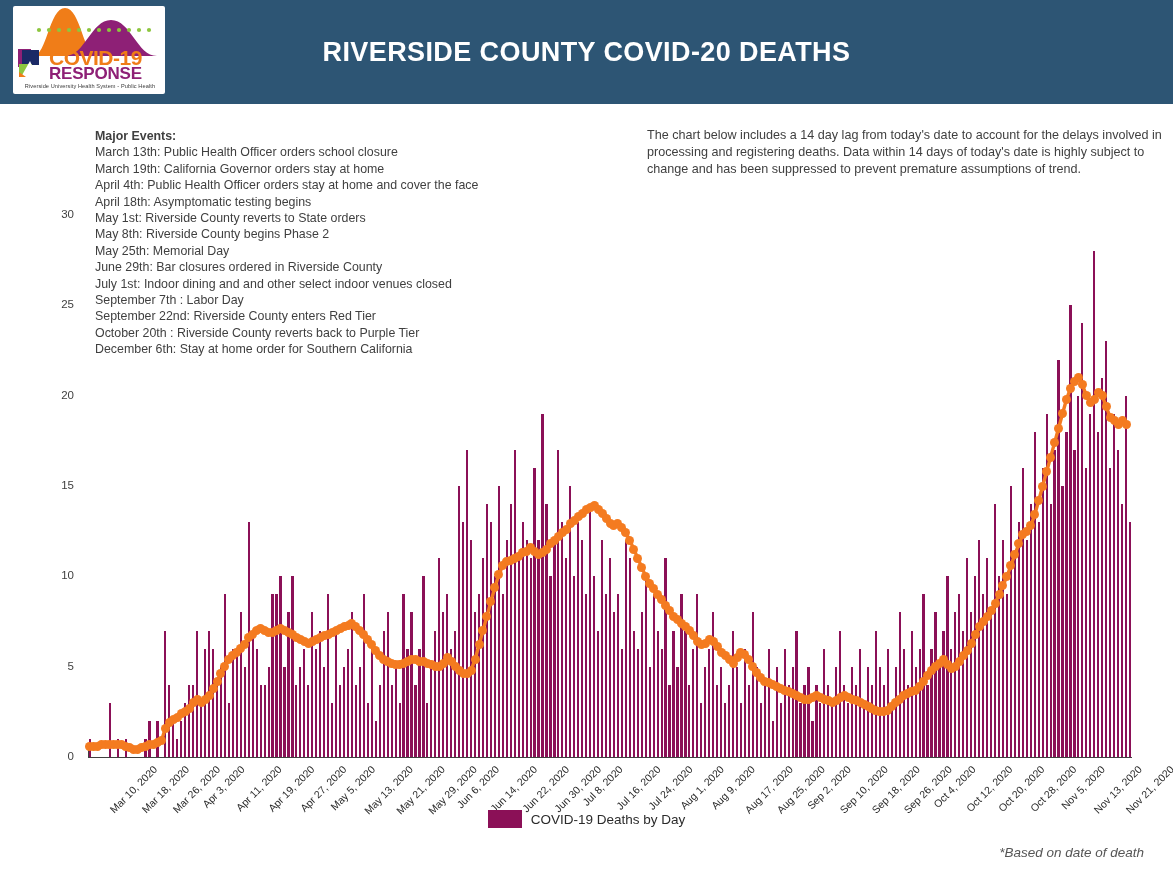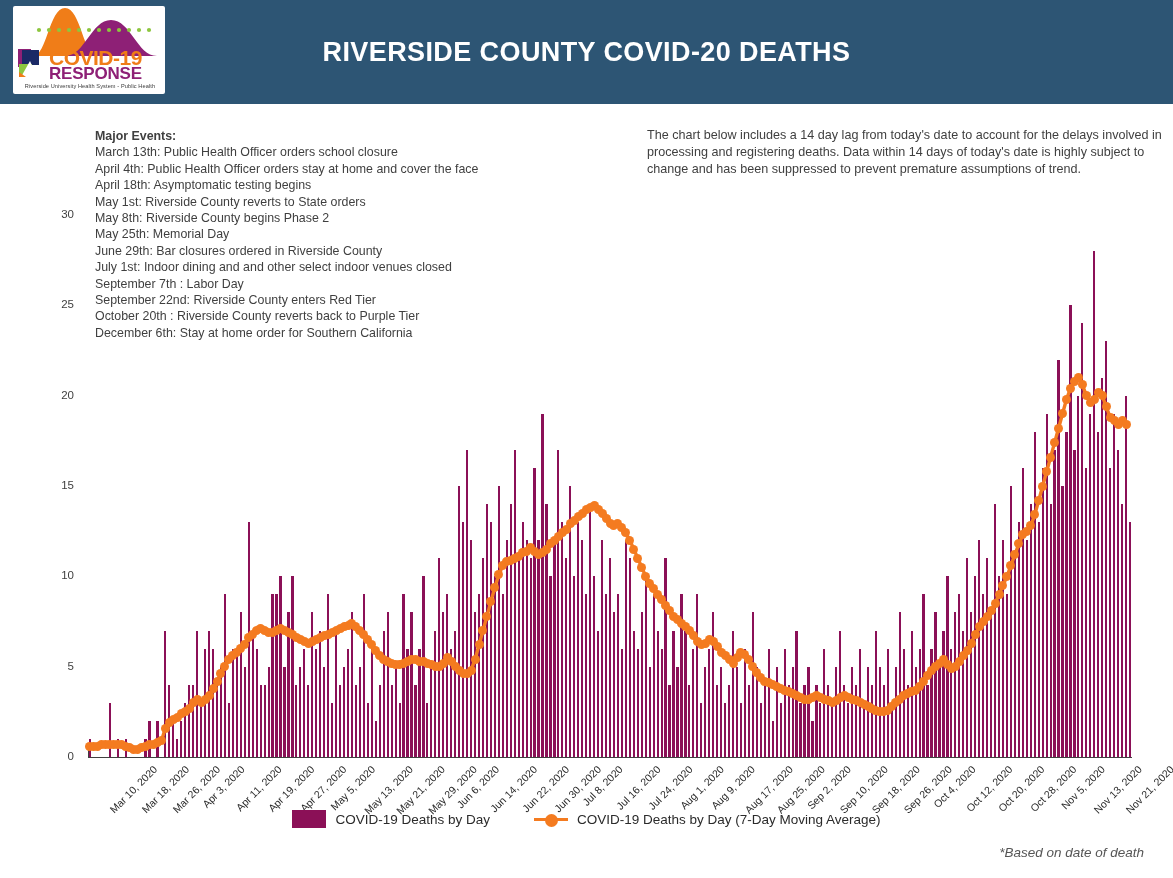--- a/index.html
+++ b/index.html
@@ -148,20 +148,21 @@
     <div class="logo-response">RESPONSE</div>
     <div class="logo-tag">Riverside University Health System - Public Health</div>
   </div>
   <div class="header-title">RIVERSIDE COUNTY COVID-20 DEATHS</div>
 </div>
 
 <div class="events">
   <div class="ev-title">Major Events:</div>
   <div id="events-body">
       <div>March 13th: Public Health Officer orders school closure</div>
+      <div>March 19th: California Governor orders stay at home</div>
       <div>April 4th: Public Health Officer orders stay at home and cover the face</div>
       <div>April 18th: Asymptomatic testing begins</div>
       <div>May 1st: Riverside County reverts to State orders</div>
       <div>May 8th: Riverside County begins Phase 2</div>
       <div>May 25th: Memorial Day</div>
       <div>June 29th: Bar closures ordered in Riverside County</div>
       <div>July 1st: Indoor dining and and other select indoor venues closed</div>
       <div>September 7th : Labor Day</div>
       <div>September 22nd: Riverside County enters Red Tier</div>
       <div>October 20th : Riverside County reverts back to Purple Tier</div>
@@ -736,22 +737,15 @@
       <div class="xlab" style="left: 1073.44px; top: 763px;">Nov 13, 2020</div>
       <div class="xlab" style="left: 1105.2px; top: 763px;">Nov 21, 2020</div>
     </div>
 </div>
 
 <div class="legend">
   <div class="legend-item">
     <span class="sw-bar"></span>
     <span>COVID-19 Deaths by Day</span>
   </div>
-  <div class="legend-item">
-    <span class="sw-line">
-      <span class="ln"></span>
-        <span class="dt"></span>
-    </span>
-    <span>COVID-19 Deaths by Day (7-Day Moving Average)</span>
-  </div>
 </div>
 
 <div class="footer">*Based on date of death</div>
 
 </body></html>

